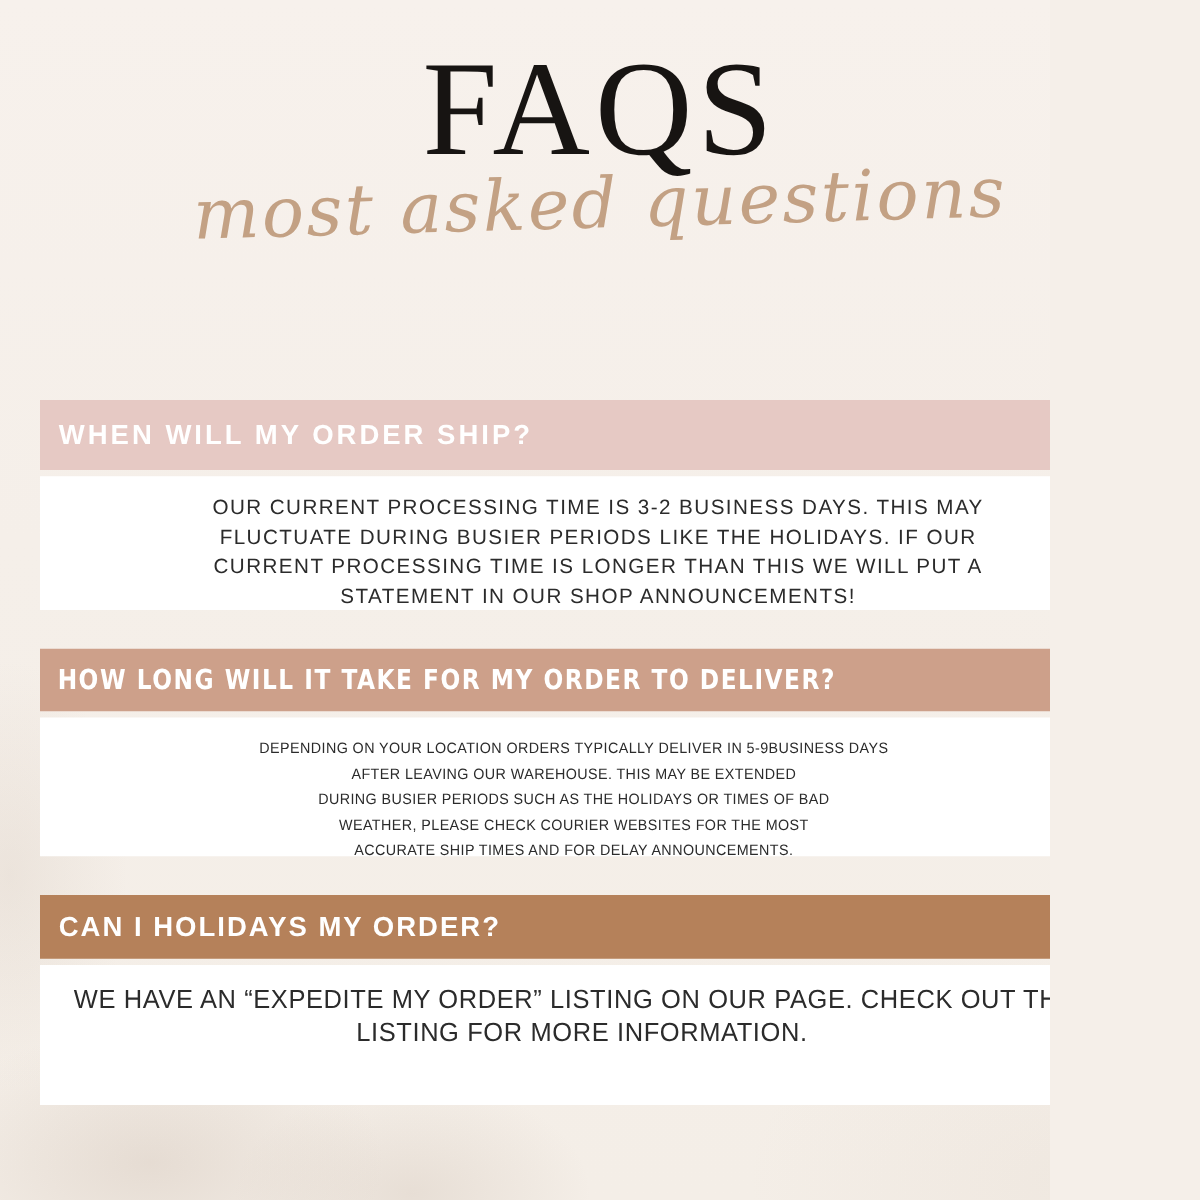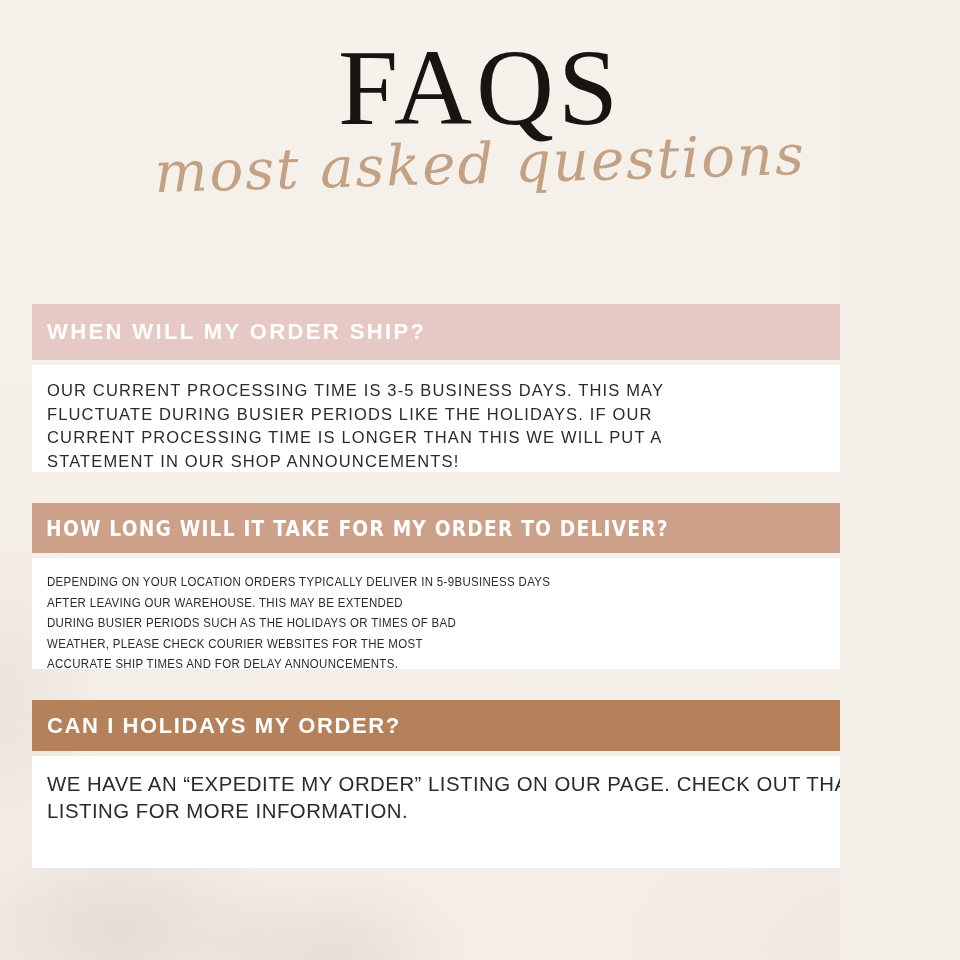--- a/index.html
+++ b/index.html
@@ -64,22 +64,23 @@
     color: #c3a184;
     letter-spacing: 2px;
     transform: rotate(-1.6deg);
     transform-origin: 50% 50%;
   }
 
   
   .faq-list {
     position: absolute;
     left: 32px;
-    top: 304px;
+    top: 320px;
     width: 896px;
+    text-align: center;
   }
   .faq-block {
     margin-bottom: 0;
   }
   .faq-bar {
     box-sizing: border-box;
     display: flex;
     align-items: center;
     padding-left: 15px;
     color: #ffffff;
@@ -169,21 +170,21 @@
     <h1 class="faq-title">FAQS</h1>
     <div class="faq-subtitle">most asked questions</div>
   </div>
 
   <div class="faq-list">
 
     <div class="faq-block b1">
       <div class="faq-bar">WHEN WILL MY ORDER SHIP?</div>
       <div class="faq-gap"></div>
       <div class="faq-answer">
-        <p>OUR CURRENT PROCESSING TIME IS 3-5 BUSINESS DAYS. THIS MAY
+        <p>OUR CURRENT PROCESSING TIME IS 3-2 BUSINESS DAYS. THIS MAY
 FLUCTUATE DURING BUSIER PERIODS LIKE THE HOLIDAYS. IF OUR
 CURRENT PROCESSING TIME IS LONGER THAN THIS WE WILL PUT A
 STATEMENT IN OUR SHOP ANNOUNCEMENTS!</p>
       </div>
     </div>
 
     <div class="block-gap"></div>
 
     <div class="faq-block b2">
       <div class="faq-bar">HOW LONG WILL IT TAKE FOR MY ORDER TO DELIVER?</div>

